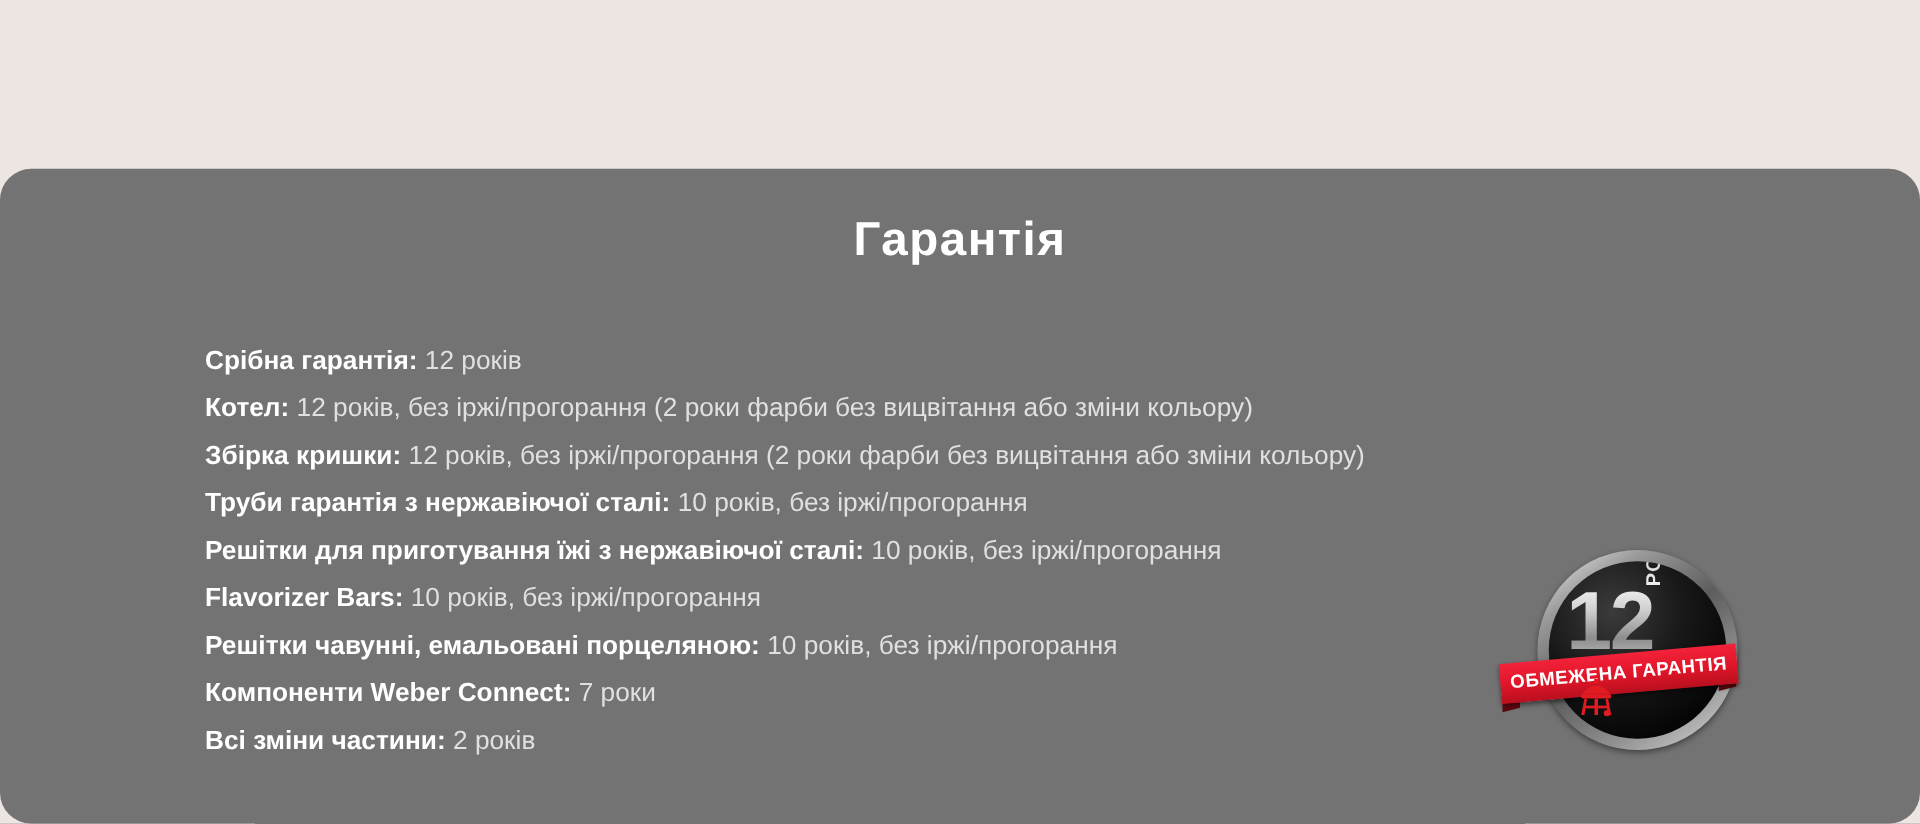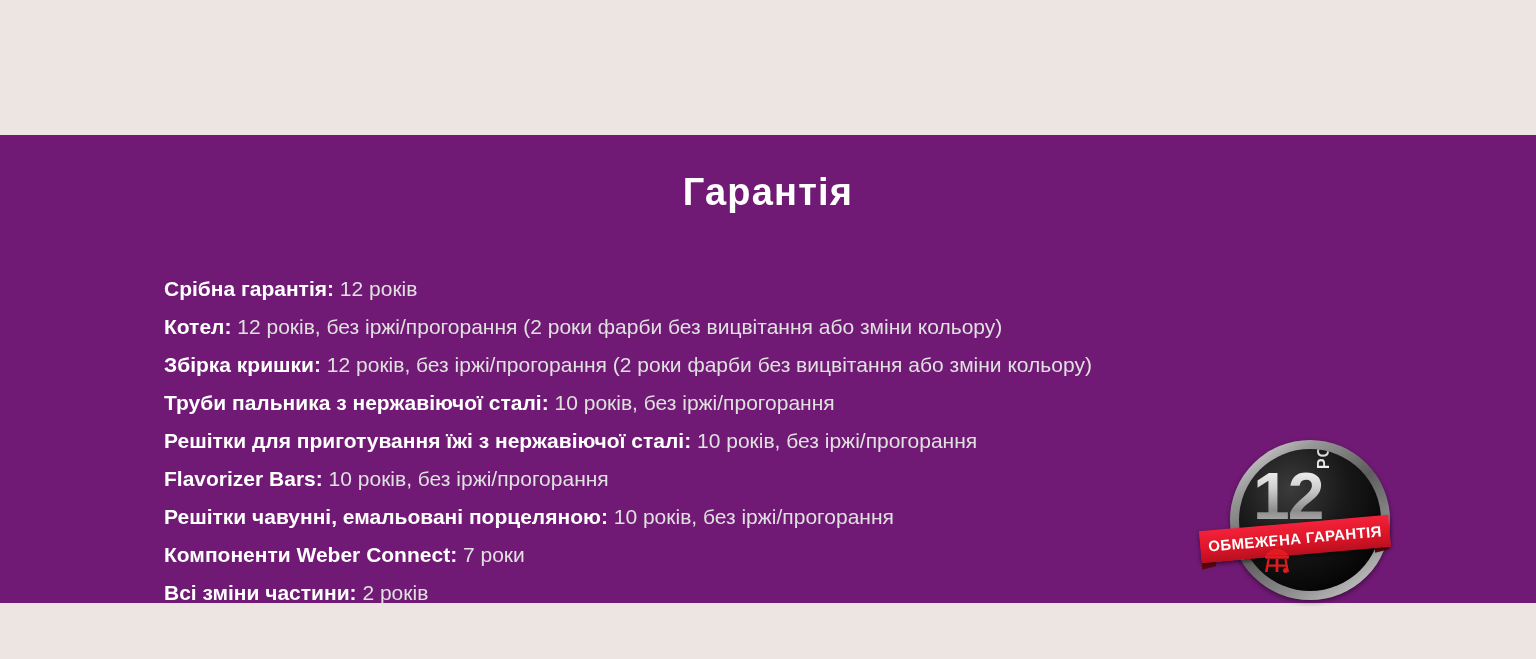--- a/index.html
+++ b/index.html
@@ -22,22 +22,23 @@
     position: absolute;
     left: 0; top: 0;
     width: 1536px;
     height: 135px;
     background: #ece5e1;
   }
   .warranty-section {
     position: absolute;
     left: 0; top: 135px;
     width: 1536px;
-    height: 468px;
-    background: #701a75;
+    height: 524px;
+    background: #737373;
+    border-radius: 25px;
   }
   .section-title {
     position: absolute;
     left: 0; top: 36px;
     width: 1536px;
     text-align: center;
     font-size: 38px;
     font-weight: bold;
     color: #ffffff;
     letter-spacing: 1.2px;
@@ -186,21 +187,21 @@
         <span class="w-label">Котел:</span>
         <span class="w-value">12 років, без іржі/прогорання (2 роки фарби без вицвітання або зміни кольору)</span>
       </div>
 
       <div class="warranty-row">
         <span class="w-label">Збірка кришки:</span>
         <span class="w-value">12 років, без іржі/прогорання (2 роки фарби без вицвітання або зміни кольору)</span>
       </div>
 
       <div class="warranty-row">
-        <span class="w-label">Труби пальника з нержавіючої сталі:</span>
+        <span class="w-label">Труби гарантія з нержавіючої сталі:</span>
         <span class="w-value">10 років, без іржі/прогорання</span>
       </div>
 
       <div class="warranty-row">
         <span class="w-label">Решітки для приготування їжі з нержавіючої сталі:</span>
         <span class="w-value">10 років, без іржі/прогорання</span>
       </div>
 
       <div class="warranty-row">
         <span class="w-label">Flavorizer Bars:</span>

